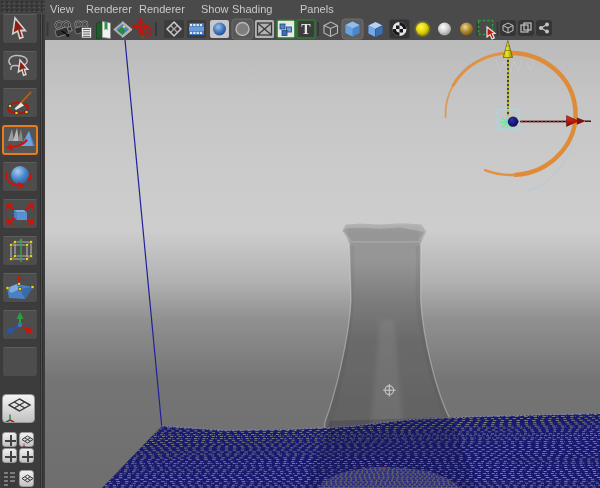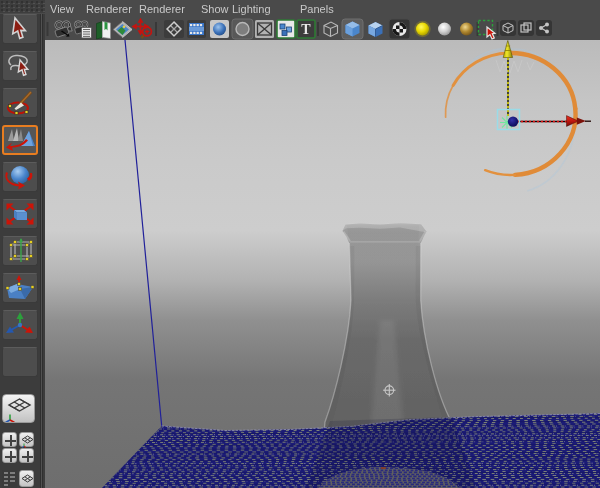--- a/index.html
+++ b/index.html
@@ -41,21 +41,21 @@
 </style>
 </head>
 <body>
 <div id="page">
   <div id="corner"></div>
   <div id="menubar">
     <span style="left:5px">View</span>
     <span style="left:41px">Renderer</span>
     <span style="left:94px">Renderer</span>
     <span style="left:156px">Show</span>
-    <span style="left:187px">Lighting</span>
+    <span style="left:187px">Shading</span>
     <span style="left:255px">Panels</span>
   </div>
   <div id="toolbar">
     <svg width="555" height="22" viewBox="45 18 555 22">
       <defs>
         <radialGradient id="ballY" cx="0.4" cy="0.35" r="0.75">
           <stop offset="0" stop-color="#fff860"></stop>
             <stop offset="0.5" stop-color="#e8d800"></stop>
             <stop offset="1" stop-color="#9a8e00"></stop>
         </radialGradient>

